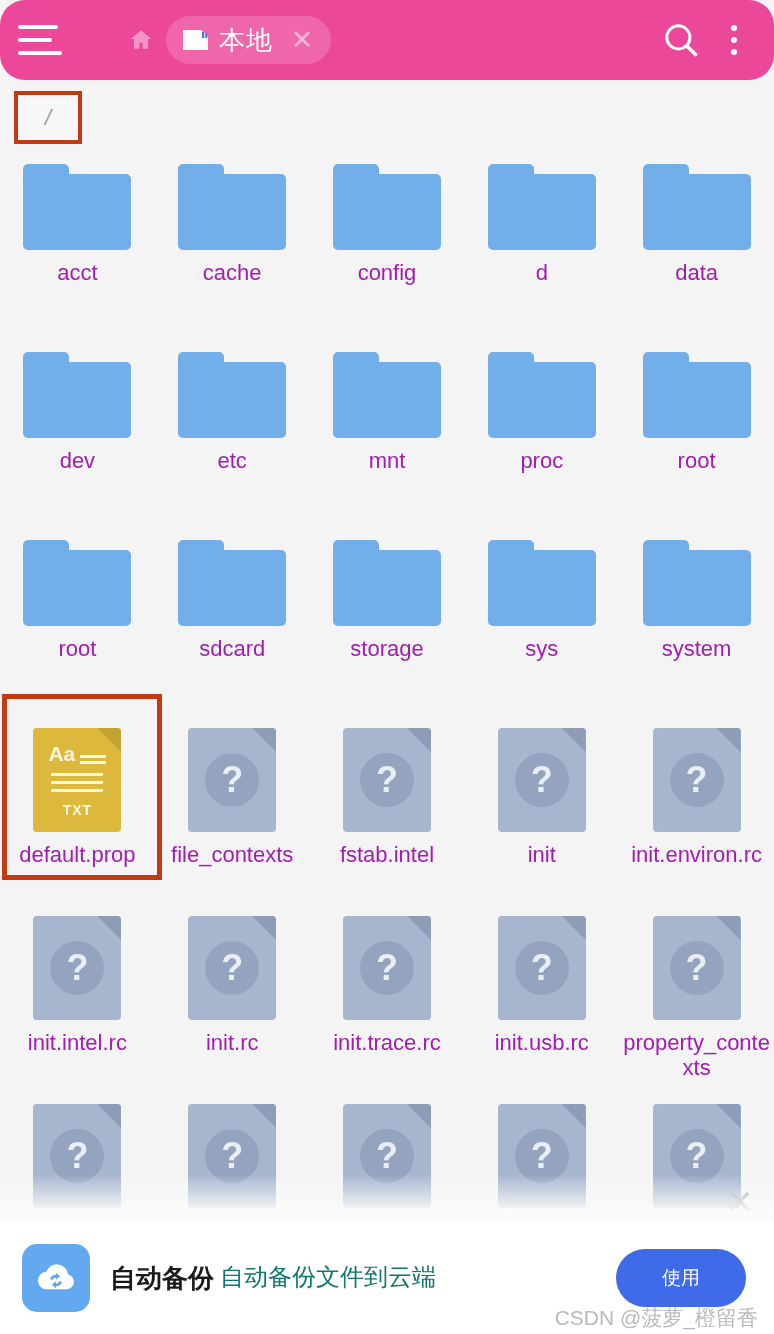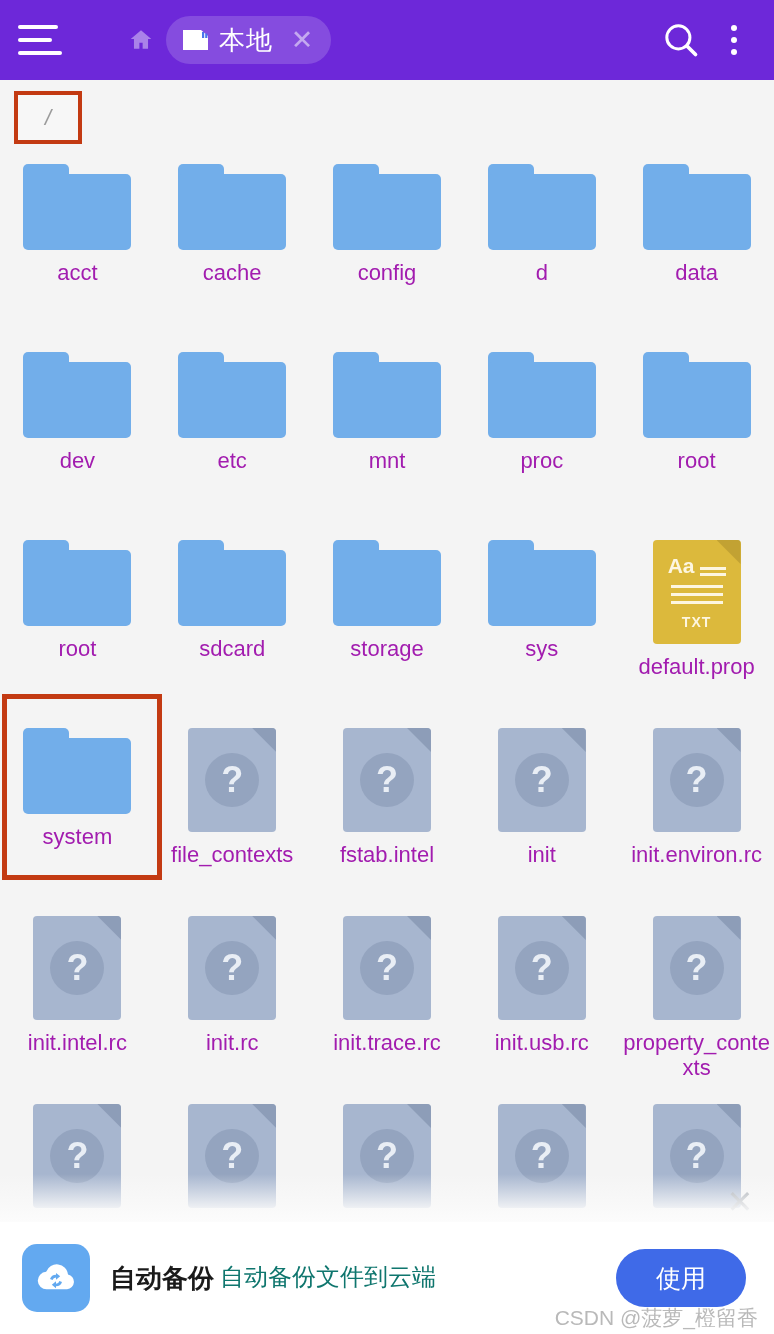--- a/index.html
+++ b/index.html
@@ -7,22 +7,22 @@
     width: 774px; height: 1334px;
     background: #f2f2f2;
     font-family: "Liberation Sans", "DejaVu Sans", sans-serif;
     overflow: hidden;
   }
   #app { position: relative; width: 774px; height: 1334px; background: #f4f4f4; }
 
   
   .appbar {
     position: absolute; top: 0; left: 0; width: 774px; height: 80px;
-    background: #6d28d9;
-    display: flex; align-items: center;
+    background: #ec4899;
+    display: flex; align-items: center; border-radius: 25px;
   }
   .hamburger {
     width: 56px; height: 46px; margin-left: 18px;
     display: flex; flex-direction: column; justify-content: center; align-items: flex-start;
     gap: 9px; cursor: pointer;
   }
   .hamburger span { display: block; height: 4px; background: #ffffff; border-radius: 2px; }
   .hamburger span:nth-child(1) { width: 40px; }
   .hamburger span:nth-child(2) { width: 34px; }
   .hamburger span:nth-child(3) { width: 44px; }
@@ -177,21 +177,21 @@
     margin-left: 22px; width: 68px; height: 68px; border-radius: 15px;
     background: #63a9f0; display: flex; align-items: center; justify-content: center;
     flex: 0 0 auto;
   }
   .banner-texts { margin-left: 20px; display: flex; flex-direction: row; gap: 6px; }
   .banner-title { font-size: 26px; font-weight: bold; color: #1a1a1a; }
   .banner-sub { font-size: 24px; color: #0f766e; }
   .banner-spacer { flex: 1 1 auto; }
   .banner-cta {
     margin-right: 28px; width: 130px; height: 58px; border-radius: 29px;
-    background: #3f6ae8; color: #ffffff; font-size: 25px;
+    background: #3f6ae8; color: #ffffff; font-size: 19px;
     display: flex; align-items: center; justify-content: center; cursor: pointer;
     flex: 0 0 auto;
   }
   .banner-close {
     position: absolute; right: 12px; top: -42px;
     width: 44px; height: 44px; display: flex; align-items: center; justify-content: center;
     color: #9aa0a8; font-size: 32px; font-weight: 300; cursor: pointer;
   }
   .watermark {
     position: absolute; right: 16px; bottom: 2px;
@@ -349,20 +349,27 @@
           <div class="body"></div>
         </div>
         <div class="cell-label">storage</div>
       </div>
       <div class="cell">
         <div class="folder">
           <div class="tabtop"></div>
           <div class="body"></div>
         </div>
         <div class="cell-label">sys</div>
+      </div>
+      <div class="cell">
+        <div class="folder">
+          <div class="tabtop"></div>
+          <div class="body"></div>
+        </div>
+        <div class="cell-label">system</div>
       </div>
       <div class="cell">
         <div class="doc txt">
           <div class="page"></div>
           <div class="fold"></div>
           <div class="txt-inner">
             <div class="txt-aa">
               <span class="aa">Aa</span>
               <span class="bars">
                 <i></i>
@@ -373,27 +380,20 @@
               <i></i>
               <i></i>
               <i></i>
             </div>
             <div class="txt-tag">TXT</div>
           </div>
         </div>
         <div class="cell-label">default.prop</div>
       </div>
       <div class="cell">
-        <div class="folder">
-          <div class="tabtop"></div>
-          <div class="body"></div>
-        </div>
-        <div class="cell-label">system</div>
-      </div>
-      <div class="cell">
         <div class="doc unknown">
           <div class="page"></div>
           <div class="fold"></div>
           <div class="qcircle">?</div>
         </div>
         <div class="cell-label">file_contexts</div>
       </div>
       <div class="cell">
         <div class="doc unknown">
           <div class="page"></div>

